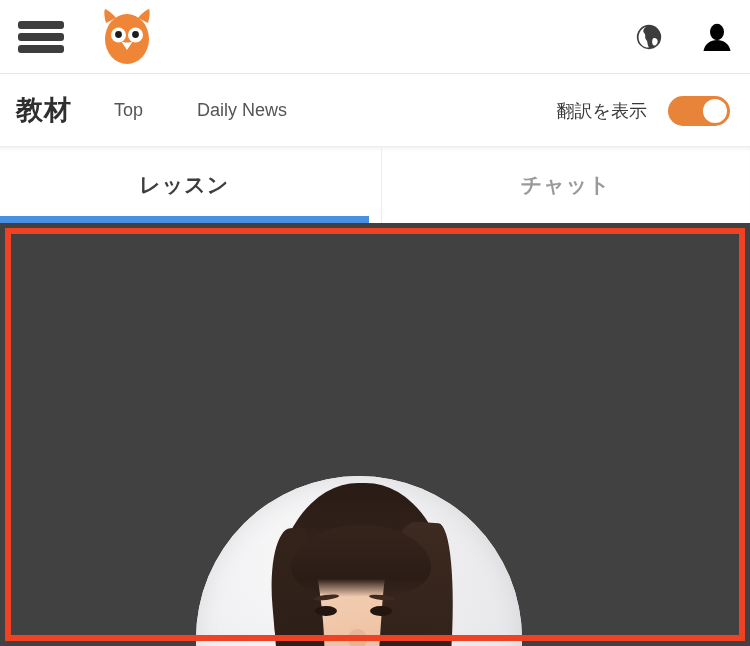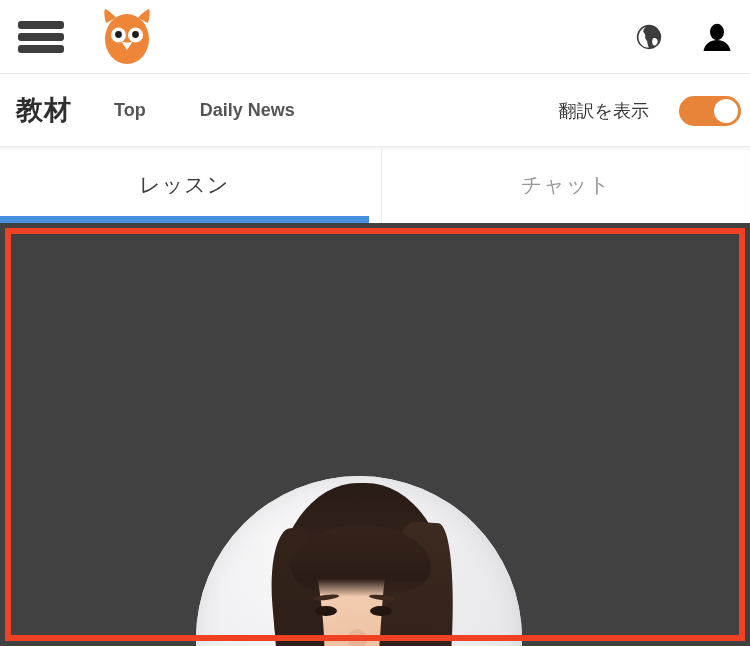--- a/index.html
+++ b/index.html
@@ -100,30 +100,29 @@
     align-items: center;
     margin-left: 42px;
     gap: 54px;
   }
   .subnav a {
     font-size: 18px;
     color: #555555;
     text-decoration: none;
     cursor: pointer;
     white-space: nowrap;
-    font-weight: bold;
   }
   .subbar-right {
     position: absolute;
-    right: 9px;
+    right: 20px;
     top: 0;
     height: 73px;
     display: flex;
     align-items: center;
-    gap: 30px;
+    gap: 21px;
   }
   .toggle-label {
     font-size: 18px;
     color: #3a3a3a;
     white-space: nowrap;
   }
   .toggle {
     position: relative;
     width: 62px;
     height: 30px;
@@ -154,20 +153,21 @@
     position: relative;
     flex: 1 1 0;
     display: flex;
     align-items: center;
     justify-content: center;
     font-size: 21px;
     color: #9a9a9a;
     cursor: pointer;
     box-sizing: border-box;
     letter-spacing: 1px;
+    font-weight: bold;
   }
   .tab + .tab {
     border-left: 1px solid #ededed;
     margin-left: 12px;
   }
   .tab.active {
     color: #3d3d3d;
   }
   .tab.active::after {
     content: "";

